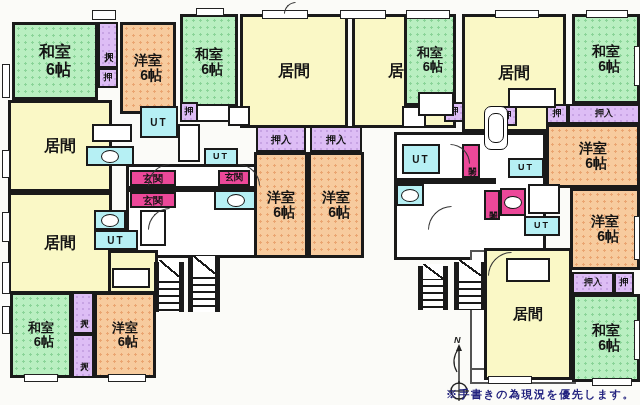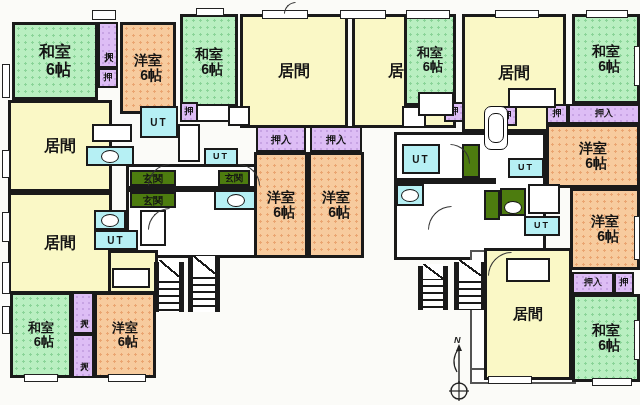--- a/index.html
+++ b/index.html
@@ -6,21 +6,21 @@
   #plan{position:relative;width:640px;height:405px;background:#fbfbf8;overflow:hidden;
         font-family:"Liberation Sans",sans-serif;}
   .room{position:absolute;box-sizing:border-box;border:3px solid #1a1a1a;
         display:flex;align-items:center;justify-content:center;overflow:hidden;}
   .closet,.wet,.plain{border-width:2px;}
   .washitsu{background-color:#b9efc1;background-image:radial-gradient(#8ad498 1px,transparent 1.1px);background-size:7px 7px;}
   .yoshitsu{background-color:#f7cb9e;background-image:radial-gradient(#eaa571 1px,transparent 1.1px);background-size:7px 7px;}
   .ima{background-color:#faf8c6;}
   .closet{background-color:#ddbdf5;background-image:radial-gradient(#c7a3e4 1px,transparent 1.1px);background-size:6px 6px;}
   .wet{background-color:#b6f0f4;}
-  .plain{background-color:#4d7c0f;align-items:flex-end;}
+  .plain{background-color:#ec4899;}
   .hall{background:#ffffff;border:3px solid #1a1a1a;position:absolute;box-sizing:border-box;}
   .balcony{background:#ffffff;border:2px solid #555;position:absolute;box-sizing:border-box;}
   .lbl{display:flex;flex-direction:column;align-items:center;font-weight:bold;color:#141414;
        line-height:1.1;white-space:nowrap;}
   .lbl .sub{transform:translateX(14%);}
   .vlbl{writing-mode:vertical-rl;text-orientation:upright;}
   .wet .lbl{font-weight:bold;letter-spacing:2px;}
   .fixture{position:absolute;box-sizing:border-box;border:2px solid #1a1a1a;background:#fff;}
   .window{position:absolute;box-sizing:border-box;border:1px solid #222;background:#fff;}
   .wall{position:absolute;background:#1a1a1a;}
@@ -42,20 +42,21 @@
 <div id="plan">
   <svg class="compass" width="34" height="70" viewBox="0 0 34 70">
     <text x="12" y="9" font-size="9" font-style="italic" font-weight="bold" fill="#222">N</text>
     <line x1="17" y1="12" x2="17" y2="50" stroke="#222" stroke-width="1.4"></line>
     <path d="M17 14 Q8 26 15 38" fill="none" stroke="#222" stroke-width="1.2"></path>
     <polygon points="17,10 14,17 20,17" fill="#222"></polygon>
     <circle cx="17" cy="57" r="8" fill="none" stroke="#222" stroke-width="1.4"></circle>
     <line x1="7" y1="57" x2="27" y2="57" stroke="#222" stroke-width="1.2"></line>
     <line x1="17" y1="47" x2="17" y2="67" stroke="#222" stroke-width="1.2"></line>
   </svg>
+  <div class="note">※手書きの為現況を優先します。</div>
 <div class="hall" style="left: 126px; top: 164px; width: 134px; height: 94px;"></div>
     <div class="hall" style="left: 394px; top: 132px; width: 152px; height: 128px;"></div>
     <div class="balcony" style="left: 470px; top: 250px; width: 16px; height: 132px;"></div>
     <div class="balcony" style="left: 470px; top: 368px; width: 106px; height: 16px;"></div>
     <div class="wall" style="left: 126px; top: 186px; width: 134px; height: 6px;"></div>
     <div class="wall" style="left: 394px; top: 178px; width: 102px; height: 6px;"></div>
     <div class="room washitsu" style="left: 12px; top: 22px; width: 86px; height: 78px;">
       <div class="lbl" style="font-size: 16px;">
         <span>和室</span>
         <span class="sub">6帖</span>

